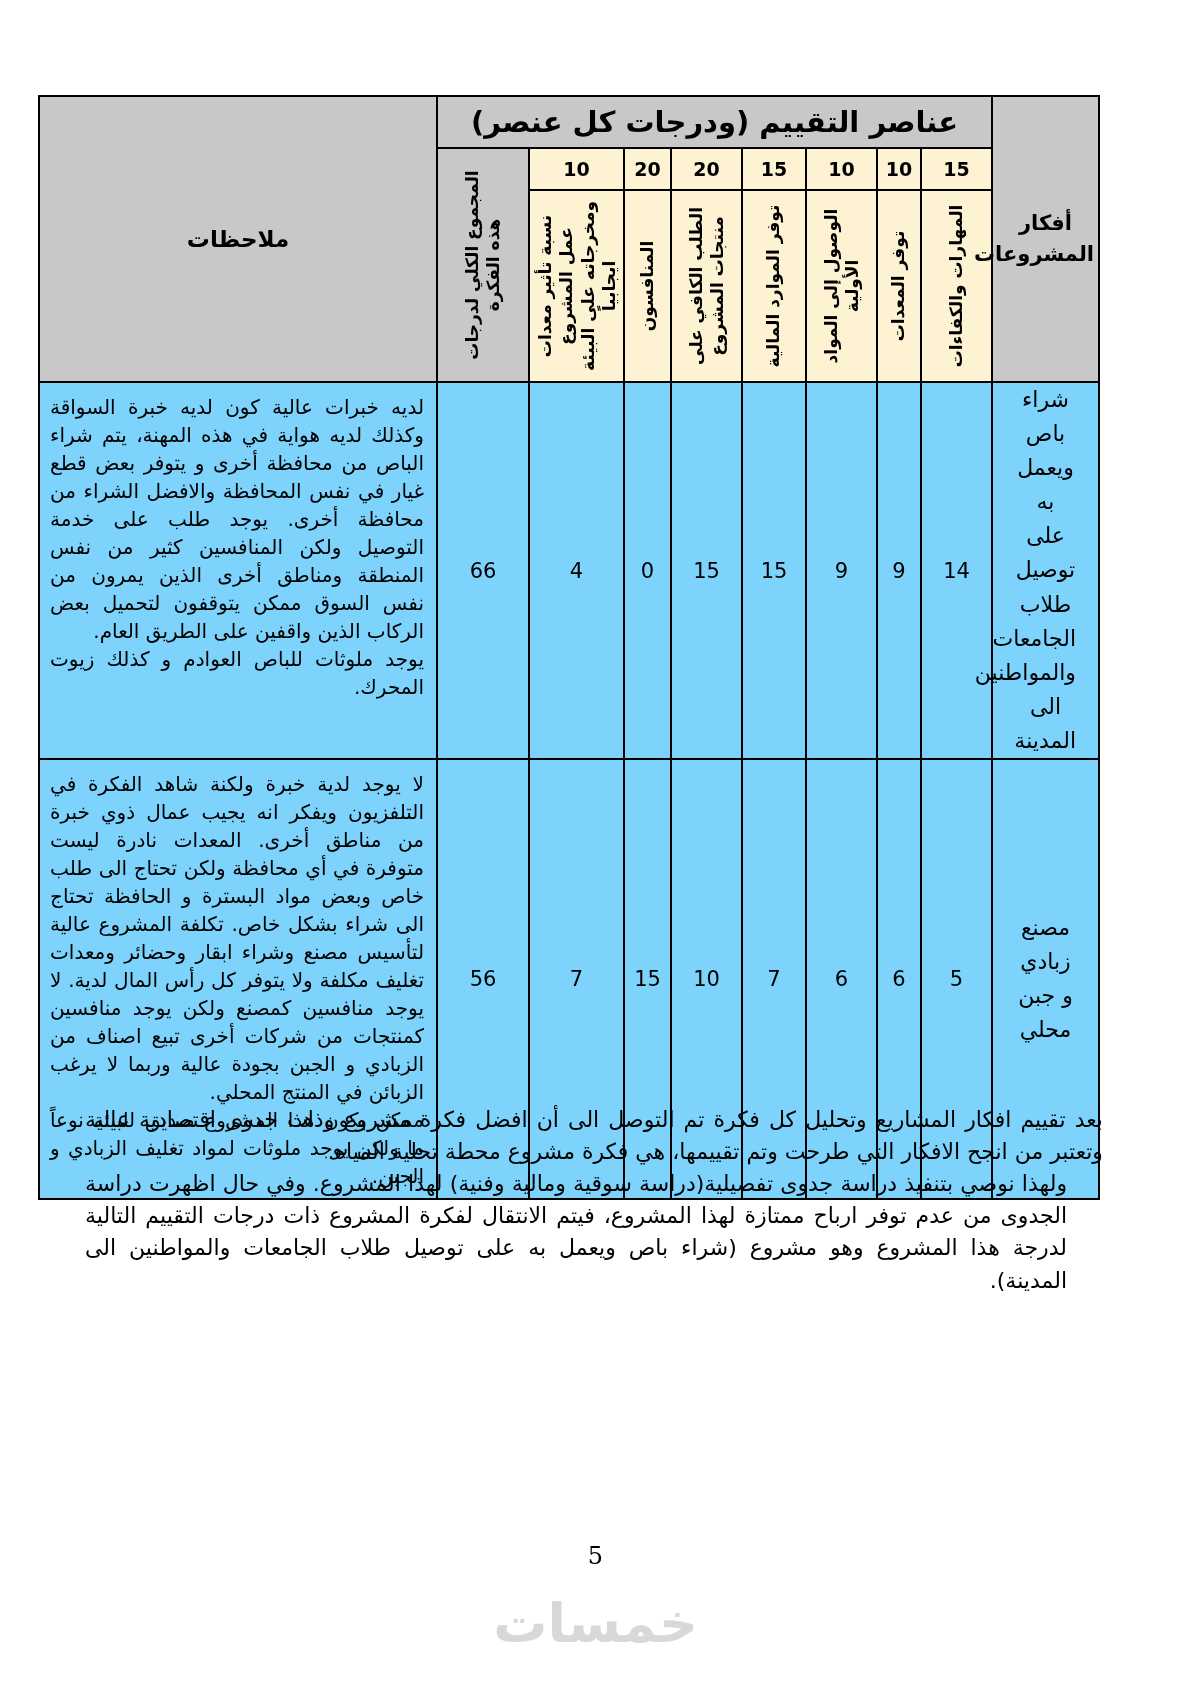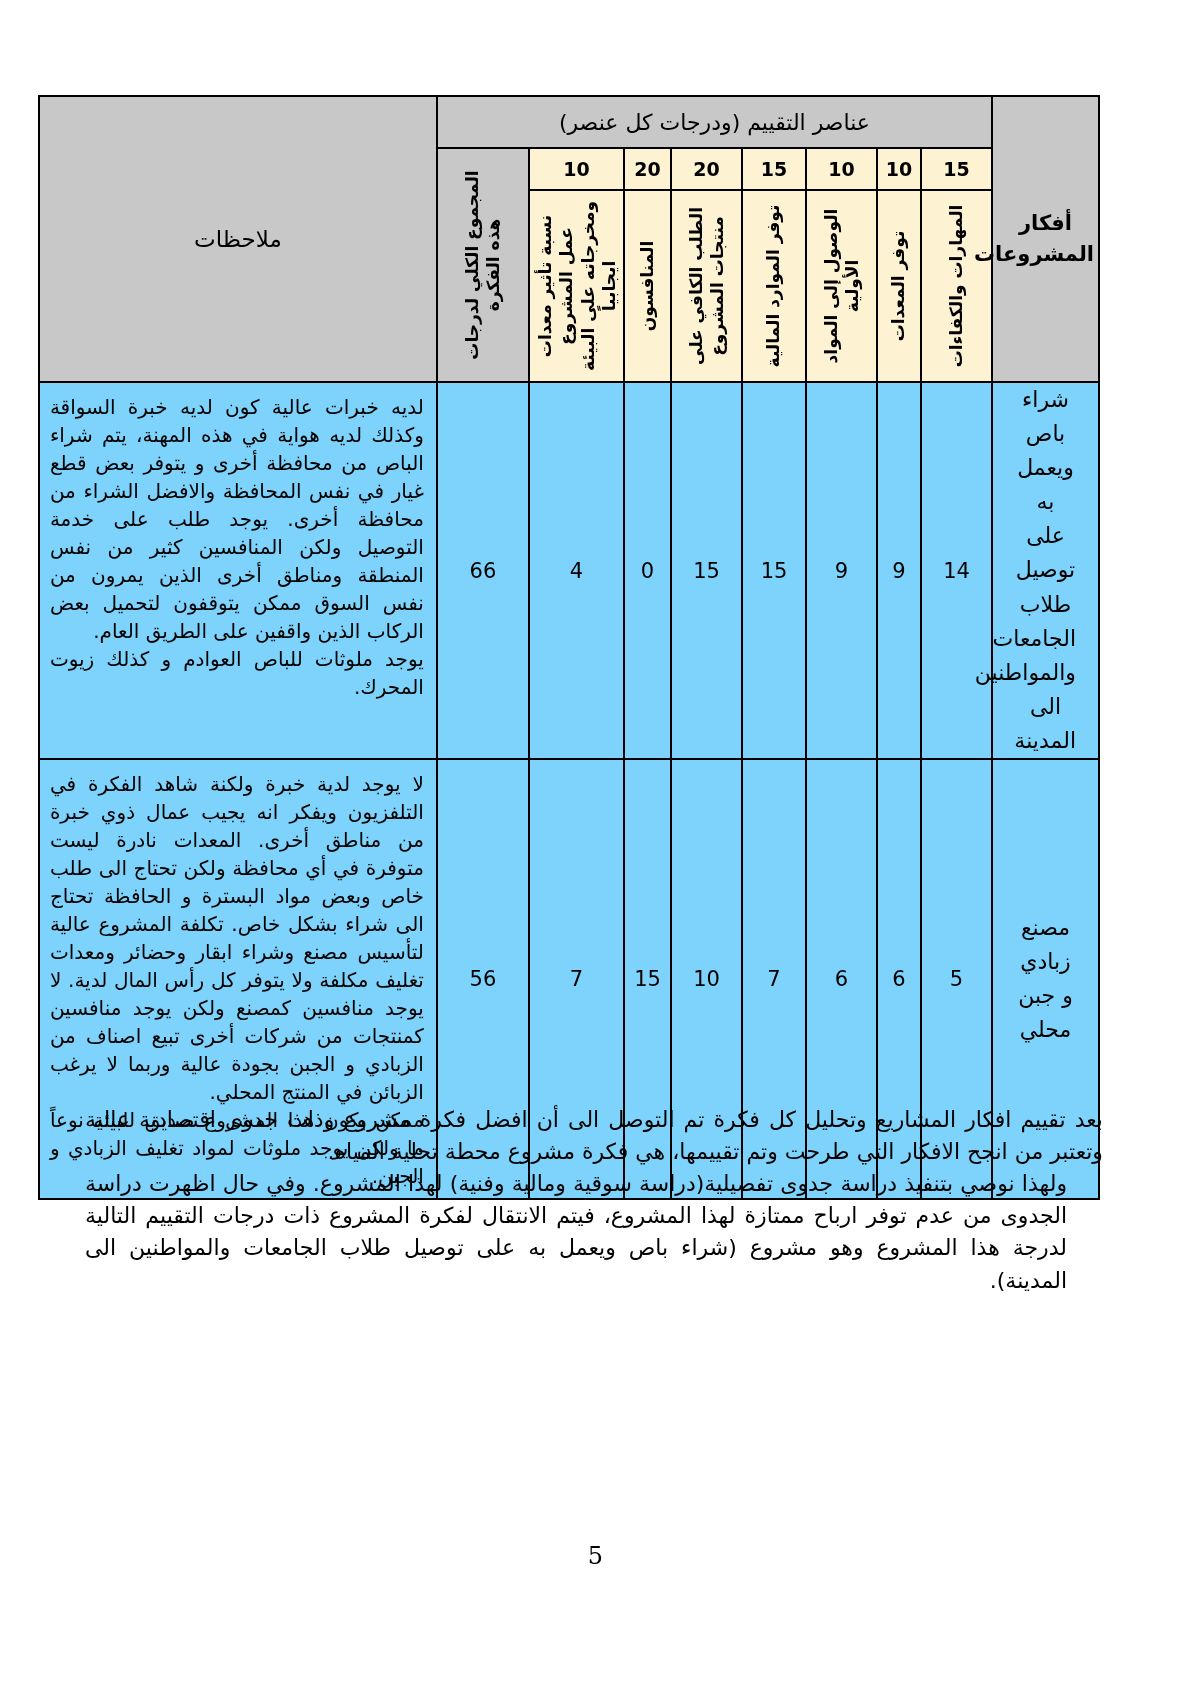--- a/index.html
+++ b/index.html
@@ -23,23 +23,23 @@
   }
   table.eval td{
     border:2px solid #000;
     padding:0;
     vertical-align:middle;
     text-align:center;
     background:#7dd3fc;
   }
   .gray{background:#c8c8c8 !important;}
   .cream{background:#fdf2d2 !important;}
-  .eval-head{height:50px;font-weight:normal;font-size:22px;}
+  .eval-head{height:50px;font-weight:bold;font-size:29px;}
   .ideas-head{font-weight:bold;font-size:21px;line-height:1.5;padding:9px 4px !important;}
-  .notes-head{font-weight:normal;font-size:23px;}
+  .notes-head{font-weight:bold;font-size:23px;}
   .score-head{height:40px;font-weight:bold;font-size:19px;}
   
   .vbox{position:relative;height:186px;}
   .vbox.tall{height:232px;}
   .vtext{
     position:absolute;left:50%;top:50%;
     width:178px;
     transform:translate(-50%,-50%) rotate(-90deg);
     font-weight:bold;font-size:17px;line-height:1.25;
     text-align:center;direction:rtl;
@@ -195,14 +195,15 @@
     </tr>
   </tbody>
     </table>
 
   <div class="conclusion">
     <p>بعد تقييم افكار المشاريع وتحليل كل فكرة تم التوصل الى أن افضل فكرة مشروع وذات جدوى اقتصادية عالية وتعتبر من انجح الافكار التي طرحت وتم تقييمها، هي فكرة مشروع محطة تحلية المياه.</p>
     <p class="indented">ولهذا نوصي بتنفيذ دراسة جدوى تفصيلية(دراسة سوقية ومالية وفنية) لهذا المشروع. وفي حال اظهرت دراسة الجدوى من عدم توفر ارباح ممتازة لهذا المشروع، فيتم الانتقال لفكرة المشروع ذات درجات التقييم التالية لدرجة هذا المشروع وهو مشروع (شراء باص ويعمل به على توصيل طلاب الجامعات والمواطنين الى المدينة).</p>
   </div>
 
   <div class="page-number">5</div>
+  <div class="watermark">خمسات</div>
 
 </div>
 
 </body></html>

